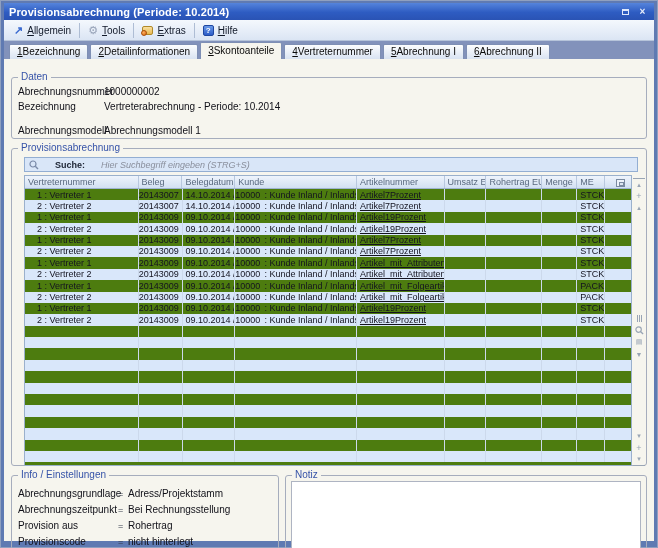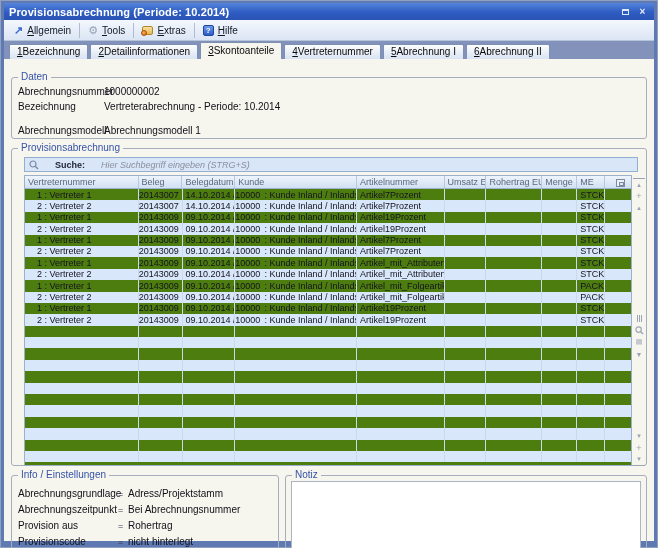--- a/index.html
+++ b/index.html
@@ -108,21 +108,21 @@
     border-right:1px solid #ccd9ec; white-space:nowrap; overflow:hidden; padding-top:0.5px; }
   .c0 { width:114px; } .c1 { width:44px; } .c2 { width:53px; } .c3 { width:122px; }
   .c4 { width:88px; } .c5 { width:42px; } .c6 { width:56px; } .c7 { width:35px; }
   .c8 { width:28px; } .c9 { width:26px; border-right:none; }
   .cell.c0 { padding-left:12px; }
   .cell.c1 { text-align:right; padding-right:3px; }
   .cell.c2 { padding-left:3px; }
   .cell.c3 { display:flex; }
   .cell.c3 .knr { width:34px; text-align:right; }
   .cell.c3 .kname { padding-left:4px; }
-  .cell.c4 { padding-left:3px; }
+  .cell.c4 { padding-left:3px;text-decoration:underline; }
   .cell.c8 { padding-left:3px;text-align:right; }
 
   .corner-icon { position:relative; display:block; width:9px; height:8px; margin:2px 0 0 8px;
     border:1px solid #7a8aa0; background:#eef3fa; }
   .corner-icon span { position:absolute; left:2px; top:2px; width:5px; height:4px; border:1px solid #7a8aa0; background:#dde6f2; }
 
   .side-strip { width:22px; display:flex; flex-direction:column; align-items:center;
     padding-top:3px; font-size:7px; color:#99a5b5; }
   .strip-icon { height:12px; display:flex; align-items:center; justify-content:center; width:12px; }
   .bar-top { border-top:1px solid #99a5b5; line-height:6px; padding-top:1px; }
@@ -616,21 +616,21 @@
         <span class="legend">Info / Einstellungen</span>
         <div id="info-rows">
             <div class="info-row">
               <span class="ilabel">Abrechnungsgrundlage</span>
               <span class="ibullet">=</span>
               <span>Adress/Projektstamm</span>
             </div>
             <div class="info-row">
               <span class="ilabel">Abrechnungszeitpunkt</span>
               <span class="ibullet">=</span>
-              <span>Bei Abrechnungsnummer</span>
+              <span>Bei Rechnungsstellung</span>
             </div>
             <div class="info-row">
               <span class="ilabel">Provision aus</span>
               <span class="ibullet">=</span>
               <span>Rohertrag</span>
             </div>
             <div class="info-row">
               <span class="ilabel">Provisionscode verwenden</span>
               <span class="ibullet">=</span>
               <span>nicht hinterlegt</span>

